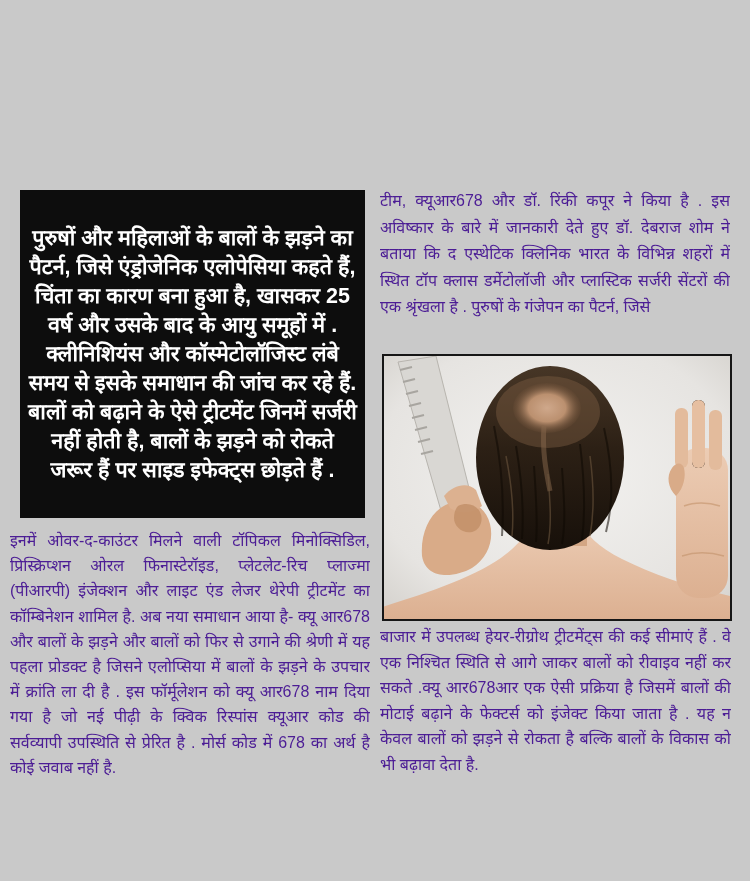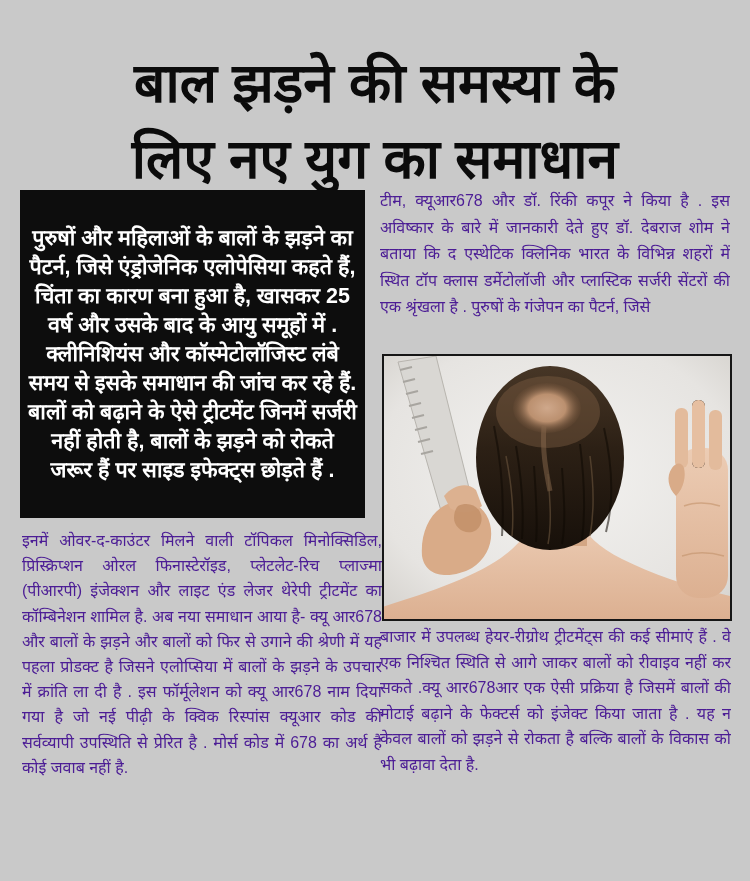--- a/index.html
+++ b/index.html
@@ -56,21 +56,20 @@
   .body-text {
     font-size: 16px;
     line-height: 25.2px;
     text-align: justify;
     color: #4c1d95;
   }
   .left-para {
     position: absolute;
     left: 10px; top: 528px; width: 360px; height: 353px;
     overflow: hidden;
-    margin-left: 12px;
   }
   .left-para p { margin: 0; }
   .right-para-top {
     position: absolute;
     left: 380px; top: 188px; width: 350px; height: 164px;
     line-height: 26.5px;
     overflow: hidden;
   }
   .right-para-bottom {
     position: absolute;
@@ -89,24 +88,20 @@
     background: #e9e7e4;
     overflow: hidden;
   }
   .photo-frame svg { display: block; }
 </style>
 </head>
 <body>
 
 <div class="page">
 
-  <h1 class="headline">
-    <span class="hl-line">बाल झड़ने की समस्या के</span>
-    <span class="hl-line">लिए नए युग का समाधान</span>
-  </h1>
 
   <div class="highlight-box">
     <div class="box-text"><span class="box-lead">पुरुषों और</span><span> महिलाओं के बालों के झड़ने का पैटर्न, जिसे एंड्रोजेनिक एलोपेसिया कहते हैं, चिंता का कारण बना हुआ है, खासकर 25 वर्ष और उसके बाद के आयु समूहों में . क्लीनिशियंस और कॉस्मेटोलॉजिस्ट लंबे समय से इसके समाधान की जांच कर रहे हैं. बालों को बढ़ाने के ऐसे ट्रीटमेंट जिनमें सर्जरी नहीं होती है, बालों के झड़ने को रोकते जरूर हैं पर साइड इफेक्ट्स छोड़ते हैं .</span></div>
   </div>
 
   <div class="left-para body-text">
     <p>इनमें ओवर-द-काउंटर मिलने वाली टॉपिकल मिनोक्सिडिल, प्रिस्क्रिप्शन ओरल फिनास्टेरॉइड, प्लेटलेट-रिच प्लाज्मा (पीआरपी) इंजेक्शन और लाइट एंड लेजर थेरेपी ट्रीटमेंट का कॉम्बिनेशन शामिल है. अब नया समाधान आया है- क्यू आर678  और बालों के झड़ने और बालों को फिर से उगाने की श्रेणी में यह पहला प्रोडक्ट है जिसने एलोप्सिया में बालों के झड़ने के उपचार में क्रांति ला दी है . इस फॉर्मूलेशन को क्यू आर678 नाम दिया गया है जो नई पीढ़ी के क्विक रिस्पांस क्यूआर कोड की सर्वव्यापी उपस्थिति से प्रेरित है . मोर्स कोड में 678 का अर्थ है कोई जवाब नहीं है.</p>
   </div>
 
   <div class="right-para-top body-text">

